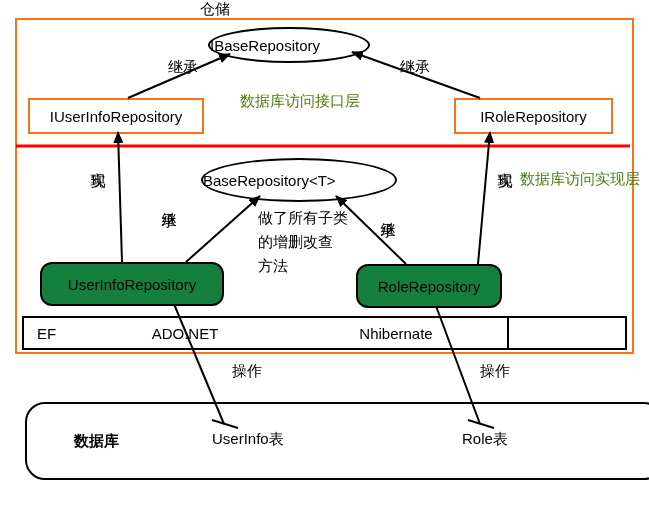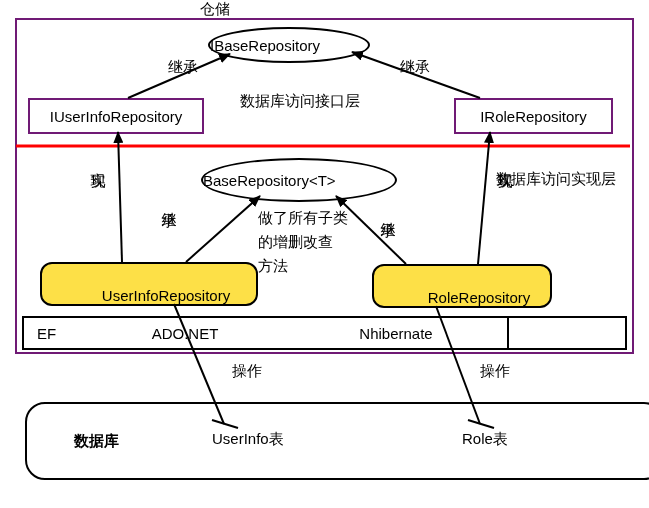--- a/index.html
+++ b/index.html
@@ -18,58 +18,57 @@
   svg {
     position: absolute;
     left: 0;
     top: 0;
     pointer-events: none;
   }
   .abs {
     position: absolute;
   }
   .box {
-    border: 2px solid #701a75;
+    border: 2px solid #f97316;
     background: #fff;
     text-align: center;
     display: flex;
     align-items: center;
     justify-content: center;
   }
   .ellipse {
     border: 2px solid #000;
     background: #fff;
     border-radius: 50%;
     text-align: center;
     display: flex;
     align-items: center;
     justify-content: flex-start;
   }
   .round-box {
     border: 2px solid #000;
-    background: #fde047;
+    background: #15803d;
     border-radius: 12px;
     text-align: center;
     display: flex;
-    align-items: flex-end;
+    align-items: center;
     justify-content: center;
-    padding-left: 34px;
   }
   .db-box {
     border: 2px solid #000;
     background: #fff;
     border-radius: 20px;
     text-align: left;
     display: flex;
     align-items: center;
     justify-content: flex-start;
     padding-left: 47px;
   }
   .red {
-    color: #000000;
+    color: #4d7c0f;
   }
   .bold {
     font-weight: bold;
   }
   .vtext {
     writing-mode: vertical-rl;
     text-orientation: upright;
     letter-spacing: 2px;
   }
   .driver-row {
@@ -117,39 +116,39 @@
   </div>
 
   <div class="abs box" style="left:425px; top:98px; width:155px; height:32px;margin-left:29px;">
     <span>IRoleRepository</span>
   </div>
 
   <div class="abs ellipse" style="left:201px; top:158px; width:192px; height:40px;">
     <span>BaseRepository&lt;T&gt;</span>
   </div>
 
-  <div class="abs red" style="left:496px; top:170px;">数据库访问实现层</div>
+  <div class="abs red" style="left:520px; top:170px;">数据库访问实现层</div>
 
   <div class="abs vtext" style="left:88px; top:160px;">实现</div>
   <div class="abs vtext" style="left:495px; top:160px;">实现</div>
 
   <div class="abs vtext" style="left:159px; top:200px;">继承</div>
   <div class="abs vtext" style="left:378px; top:210px;">继承</div>
 
   <div class="abs text-block" style="left:226px; top:206px; width:110px;margin-left:32px;">
     <div>做了所有子类</div>
     <div>的增删改查</div>
     <div>方法</div>
   </div>
 
   <div class="abs round-box" style="left:40px; top:262px; width:180px; height:40px;">
     <span>UserInfoRepository</span>
   </div>
 
-  <div class="abs round-box" style="left:356px; top:264px; width:142px; height:40px;margin-left:16px;">
+  <div class="abs round-box" style="left:356px; top:264px; width:142px; height:40px;">
     <span>RoleRepository</span>
   </div>
 
   <div class="abs driver-row" style="left:22px; top:316px; width:601px; height:30px;">
     <div class="driver-cell" style="width:45px;">
       <span>EF</span>
     </div>
     <div class="driver-cell" style="width:200px;">
       <span>ADO.NET</span>
     </div>

